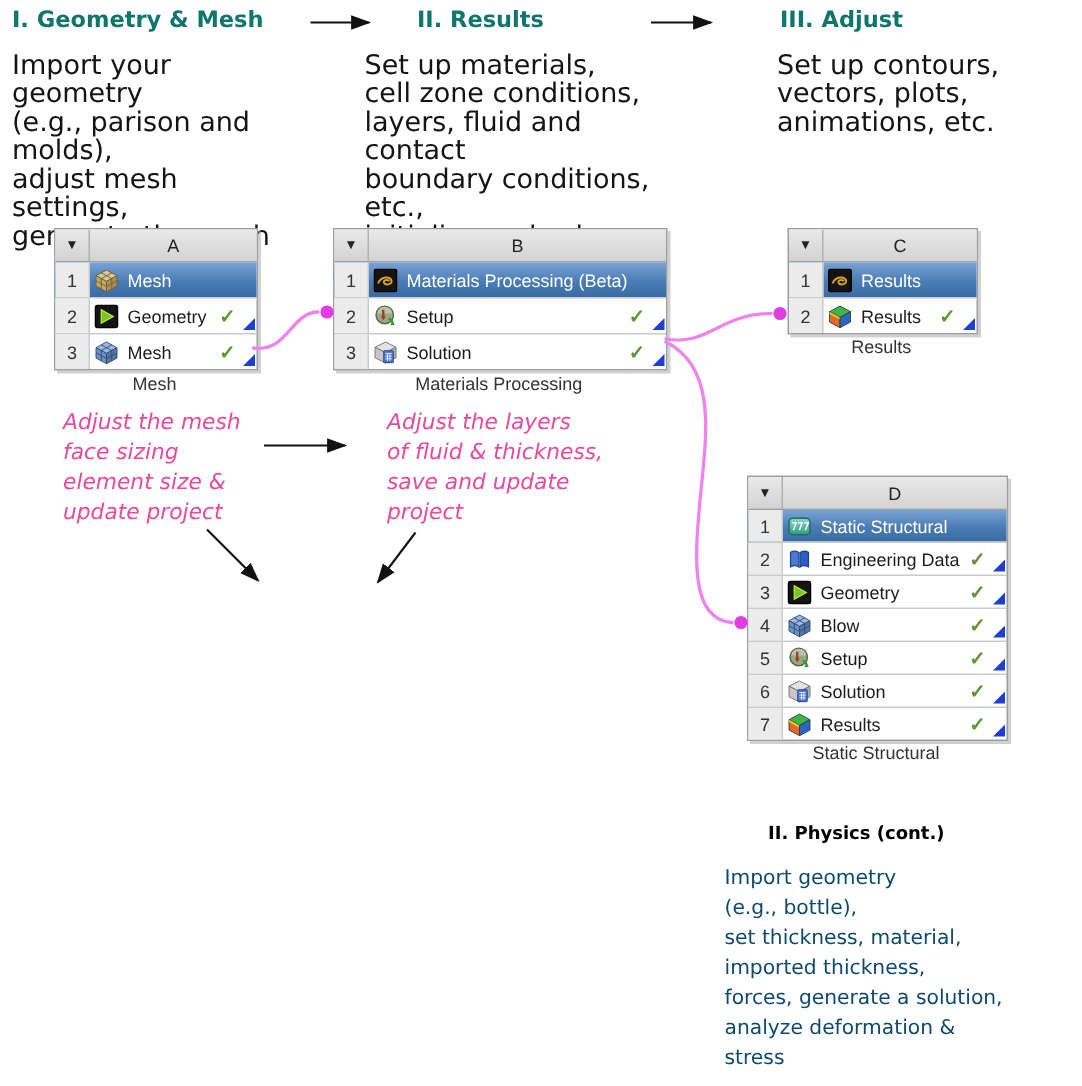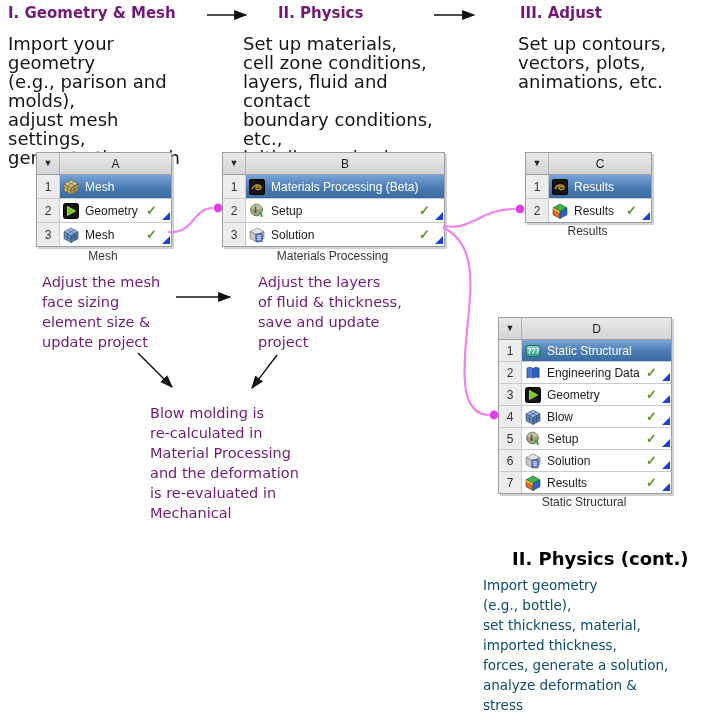--- a/index.html
+++ b/index.html
@@ -1,18 +1,18 @@
 <!DOCTYPE html>
 <html><head>
 <meta charset="utf-8">
 <style>
   html,body{margin:0;padding:0;background:#fff;}
   .canvas{position:relative;width:721px;height:724px;background:#fff;overflow:hidden;
           font-family:"DejaVu Sans",sans-serif;}
-  .phase-title{position:absolute;font-weight:bold;font-size:15px;color:#701a75;white-space:nowrap;}
+  .phase-title{position:absolute;font-weight:bold;font-size:15px;color:#0f766e;white-space:nowrap;}
   .phase-desc{position:absolute;font-size:18px;line-height:19px;color:#141414;white-space:pre-line;}
   
   .wb-table{position:absolute;background:#fff;border:1px solid #9b9fa4;
             box-shadow:2px 2px 0 rgba(150,150,150,.45);
             font-family:"Liberation Sans",sans-serif;font-size:12px;color:#1c1c1c;}
   .wb-header{display:flex;height:21px;background:linear-gradient(180deg,#e9e9e9,#d3d3d3);
              border-bottom:1px solid #9aa0a6;}
   .hcell{display:flex;align-items:center;justify-content:center;}
   .hcell.ncol{width:22px;border-right:1px solid #aeb2b6;}
   .dd{font-size:9px;color:#222;line-height:1;}
@@ -26,36 +26,36 @@
   .ic svg{width:16px;height:16px;display:block;}
   .lbl{white-space:nowrap;overflow:hidden;}
   .check{margin-left:auto;margin-right:11px;color:#5e9732;font-weight:bold;font-size:13px;flex:none;}
   .corner{position:absolute;right:1px;bottom:2px;width:0;height:0;
           border-left:8px solid transparent;border-bottom:8px solid #1e3fd6;}
   .wb-row.selected{background:linear-gradient(180deg,#79a3d6,#4a7cb4 55%,#3a6ba3);}
   .wb-row.selected .lbl{color:#fff;}
   .compact .wb-row{height:21px;}
   .wb-caption{position:absolute;text-align:center;font-family:"Liberation Sans",sans-serif;
               font-size:12px;color:#333;}
-  .red-note{position:absolute;font-size:14.5px;line-height:20px;
-            color:#701a75;white-space:pre-line;}
-  .cont-title{position:absolute;font-weight:bold;font-size:18px;color:#000;white-space:nowrap;}
+  .red-note{position:absolute;font-style:italic;font-size:14.5px;line-height:20px;
+            color:#ec4899;white-space:pre-line;}
+  .cont-title{position:absolute;font-weight:bold;font-size:12px;color:#000;white-space:nowrap;}
   .cont-desc{position:absolute;font-size:13.5px;line-height:20px;color:#0c4a6e;white-space:pre-line;}
   .overlay{position:absolute;left:0;top:0;pointer-events:none;}
   .conn{stroke:#ef82ef;stroke-width:2.2;fill:none;stroke-linecap:round;}
   .dot{fill:#e03ee2;}
   .barrow{stroke:#111;stroke-width:1.4;fill:none;}
 </style>
 </head>
 <body>
 
 <div class="canvas">
 
   <div class="phase-title" style="left:8px;top:4px">I. Geometry &amp; Mesh</div>
-  <div class="phase-title" style="left:278px;top:4px">II. Physics</div>
+  <div class="phase-title" style="left:278px;top:4px">II. Results</div>
   <div class="phase-title" style="left:520px;top:4px">III. Adjust</div>
 
   <div class="phase-desc" style="left:8px;top:34px;width:190px">Import your geometry
 (e.g., parison and molds),
 adjust mesh settings,
 generate the mesh</div>
   <div class="phase-desc" style="left:243px;top:34px;width:210px">Set up materials,
 cell zone conditions,
 layers, fluid and contact
 boundary conditions, etc.,
@@ -337,26 +337,20 @@
   <div class="wb-caption" style="left:498px;top:495px;width:172px">Static Structural</div>
 
   <div class="red-note" style="left:42px;top:272px">Adjust the mesh
 face sizing
 element size &amp;
 update project</div>
   <div class="red-note" style="left:258px;top:272px">Adjust the layers
 of fluid &amp; thickness,
 save and update
 project</div>
-  <div class="red-note" style="left:150px;top:403px">Blow molding is
-re-calculated in
-Material Processing
-and the deformation
-is re-evaluated in
-Mechanical</div>
 
   <div class="cont-title" style="left:512px;top:548px">II. Physics (cont.)</div>
   <div class="cont-desc" style="left:483px;top:575px;width:230px">Import geometry
 (e.g., bottle),
 set thickness, material,
 imported thickness,
 forces, generate a solution,
 analyze deformation &amp;
 stress</div>
 

